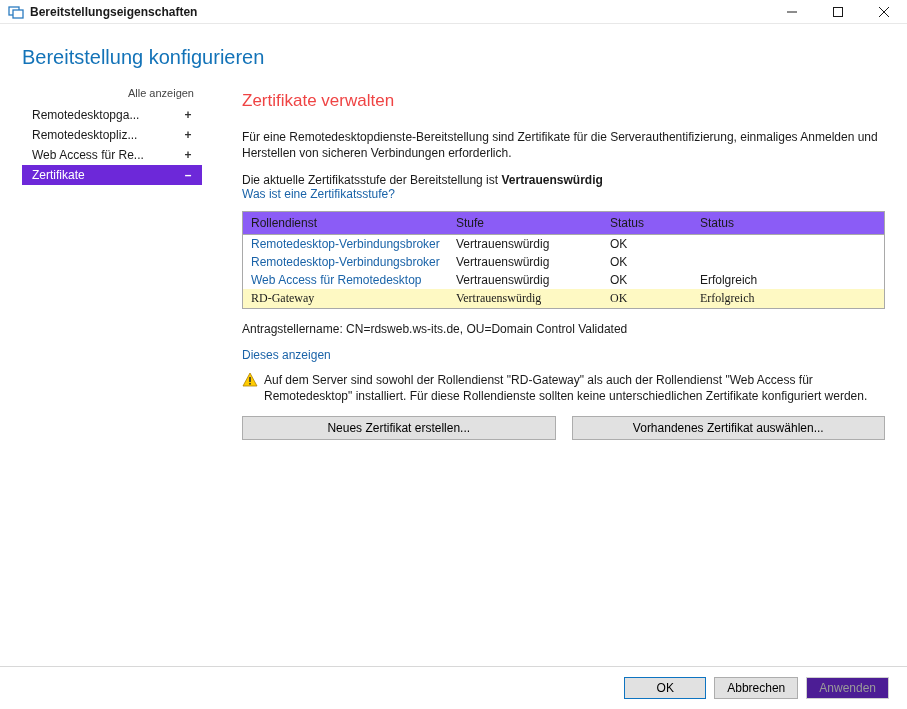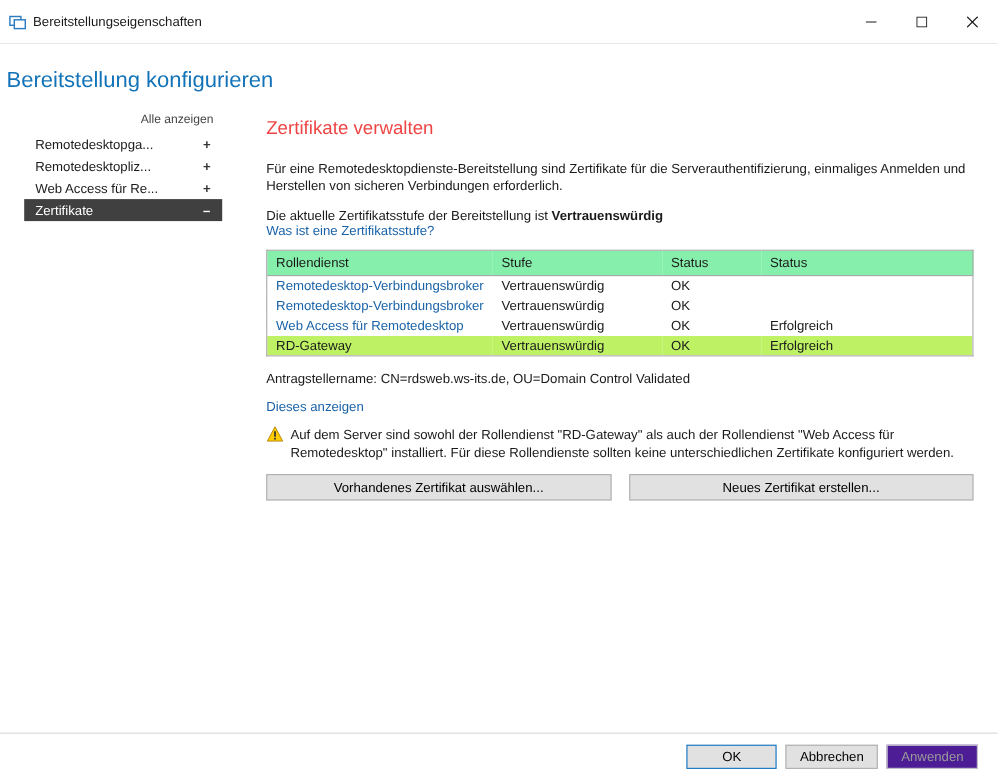--- a/index.html
+++ b/index.html
@@ -6,43 +6,44 @@
   html, body {
     margin: 0; padding: 0;
     font-family: "Segoe UI", Tahoma, sans-serif;
     font-size: 12px;
     color: #1a1a1a;
     background: #fff;
     width: 907px; height: 709px;
     overflow: hidden;
   }
   .titlebar {
-    height: 40px;
+    height: 24px;
     display: flex;
     align-items: center;
     padding: 0 0 0 8px;
     border-bottom: 1px solid #e8e8e8;
+    font-weight: bold;
   }
   .titlebar .icon {
     width: 16px; height: 16px;
     margin-right: 6px;
     display: inline-flex; align-items: center; justify-content: center;
   }
   .titlebar .title { flex: 1; font-size: 12px; }
   .winbtns { display: flex; }
   .winbtn {
     width: 46px; height: 30px;
     display: flex; align-items: center; justify-content: center;
     font-family: "Segoe UI Symbol", sans-serif;
     font-size: 10px;
     color: #1a1a1a;
   }
 
   .page-header {
-    padding: 22px 22px 16px 6px;
+    padding: 22px 22px 16px 22px;
     color: #1373b8;
     font-size: 20px;
     font-weight: 400;
   }
 
   .body {
     display: flex;
     padding: 0 22px;
     height: 590px;
   }
@@ -69,21 +70,21 @@
   }
   .navitem .label {
     overflow: hidden; text-overflow: ellipsis;
     flex: 1;
     padding-right: 6px;
   }
   .navitem .expander {
     width: 12px; text-align: center; font-weight: bold; color: #333;
   }
   .navitem.selected {
-    background: #404040;
+    background: #6d28d9;
     color: #fff;
   }
   .navitem.selected .expander { color: #fff; }
 
   .main {
     flex: 1;
     padding: 6px 0 0 40px;
     font-size: 12px;
     color: #1a1a1a;
   }
@@ -104,31 +105,31 @@
     border-collapse: collapse;
     border: 1px solid #a9a9a9;
     margin: 10px 0 12px 0;
     font-size: 12px;
   }
   table.cert th {
     text-align: left;
     font-weight: 400;
     padding: 4px 8px;
     border-bottom: 1px solid #a9a9a9;
-    background: #86efac;
+    background: #8b5cf6;
   }
   table.cert td {
     padding: 2px 8px;
     white-space: nowrap;
     overflow: hidden;
     text-overflow: ellipsis;
     max-width: 0;
   }
   table.cert tbody tr td:first-child { color: #1a63a8; }
-  table.cert tbody tr.selected { background: #bef264; }
+  table.cert tbody tr.selected { background: #fef9c3; font-family: Liberation Serif, serif; }
   table.cert tbody tr.selected td:first-child { color: #1a1a1a; }
   col.c1 { width: 32%; }
   col.c2 { width: 24%; }
   col.c3 { width: 14%; }
   col.c4 { width: 30%; }
 
   .warnrow {
     display: flex;
     align-items: flex-start;
     gap: 6px;
@@ -300,22 +301,22 @@
           <polygon points="8,1 15,14 1,14" fill="#ffcc00" stroke="#b08000" stroke-width="0.8"></polygon>
           <rect x="7.2" y="5" width="1.6" height="5" fill="#333"></rect>
           <rect x="7.2" y="11" width="1.6" height="1.6" fill="#333"></rect>
         </svg>
       </span>
       <span class="wtext">Auf dem Server sind sowohl der Rollendienst "RD-Gateway" als auch der Rollendienst "Web Access für Remotedesktop" installiert. Für diese Rollendienste sollten keine unterschiedlichen Zertifikate konfiguriert werden.</span>
     </div>
 
 
     <div class="btnrow">
+      <button class="bigbtn">Neues Zertifikat erstellen...</button>
       <button class="bigbtn">Vorhandenes Zertifikat auswählen...</button>
-      <button class="bigbtn">Neues Zertifikat erstellen...</button>
     </div>
   </div>
 </div>
 
 <div class="footer">
   <button class="primary">OK</button>
   <button>Abbrechen</button>
   <button disabled="">Anwenden</button>
 </div>
 

